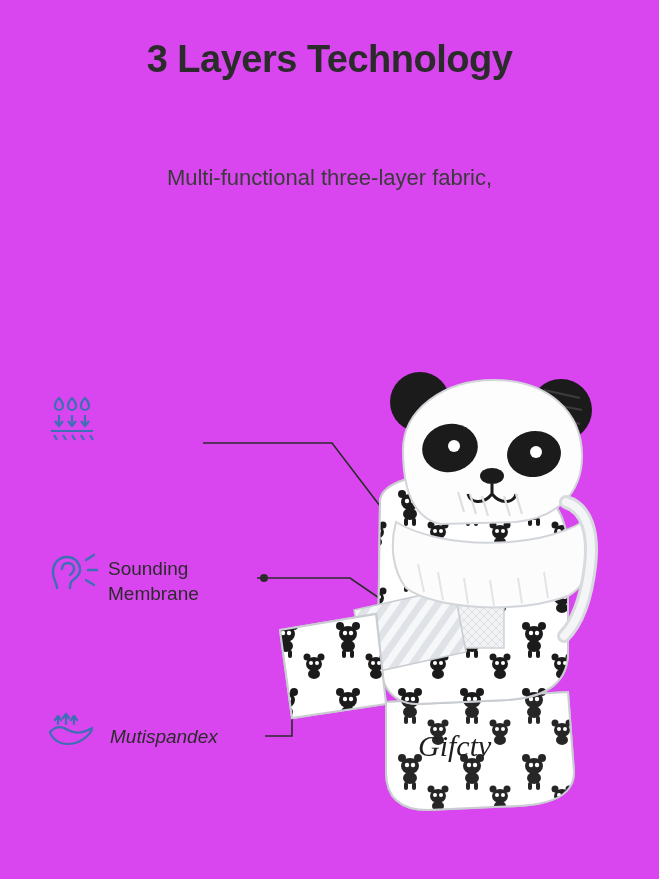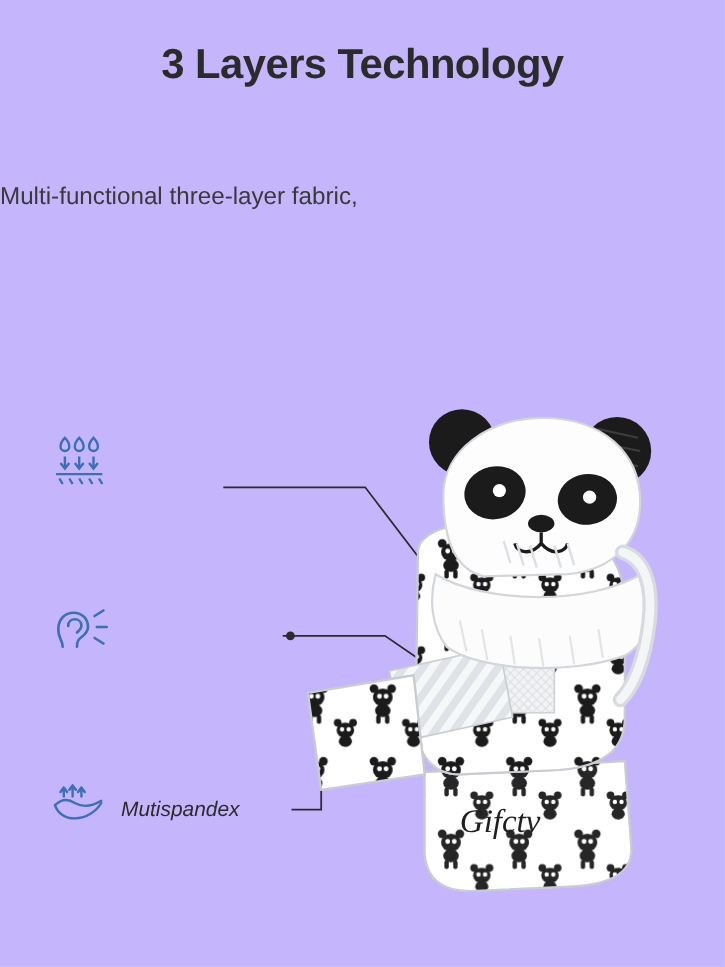--- a/index.html
+++ b/index.html
@@ -12,39 +12,39 @@
     background: #ffffff;
     font-family: "Liberation Sans", sans-serif;
     color: #2f2f2f;
     overflow: hidden;
     position: relative;
   }
   #page {
     position: relative;
     width: 659px;
     height: 879px;
-    background: #c4b5fd;
+    background: #d946ef;
   }
   .title {
     position: absolute;
     top: 38px;
     left: 0;
     width: 659px;
     text-align: center;
     font-size: 38px;
     font-weight: bold;
     letter-spacing: -0.5px;
     color: #2b2b2b;
   }
   .subtitle {
     position: absolute;
     top: 158px;
     left: 0;
     width: 659px;
-    text-align: left;
+    text-align: center;
     font-size: 22px;
     line-height: 40px;
     color: #3a3a3a;
   }
   .subtitle div {
     white-space: nowrap;
   }
 
   
   .callout {
@@ -137,20 +137,24 @@
         <path d="M14 16v-8M14 8l-3 4M14 8l3 4"></path>
         <path d="M22 16v-10M22 6l-3 4M22 6l3 4"></path>
         <path d="M30 16v-8M30 8l-3 4M30 8l3 4"></path>
         <path d="M6 24c6-6 12-6 18-2 7 4 14 4 24-2"></path>
         <path d="M6 24c2 7 9 12 18 12 11 0 20-7 24-14"></path>
       </g>
     </svg>
   </div>
 
 
+  <div class="callout" style="left:108px; top:556px;">
+    <span class="label-text">Sounding
+Membrane</span>
+  </div>
 
   <div class="callout" style="left:110px; top:724px;font-style:italic;">
     <span class="label-text">Mutispandex</span>
   </div>
 
   <div id="product">
     <svg width="360" height="470" viewBox="0 0 360 470">
       <defs>
         <clipPath id="mittBody">
           <path d="M112 150 C112 130 150 120 200 120 C270 120 300 150 300 200

